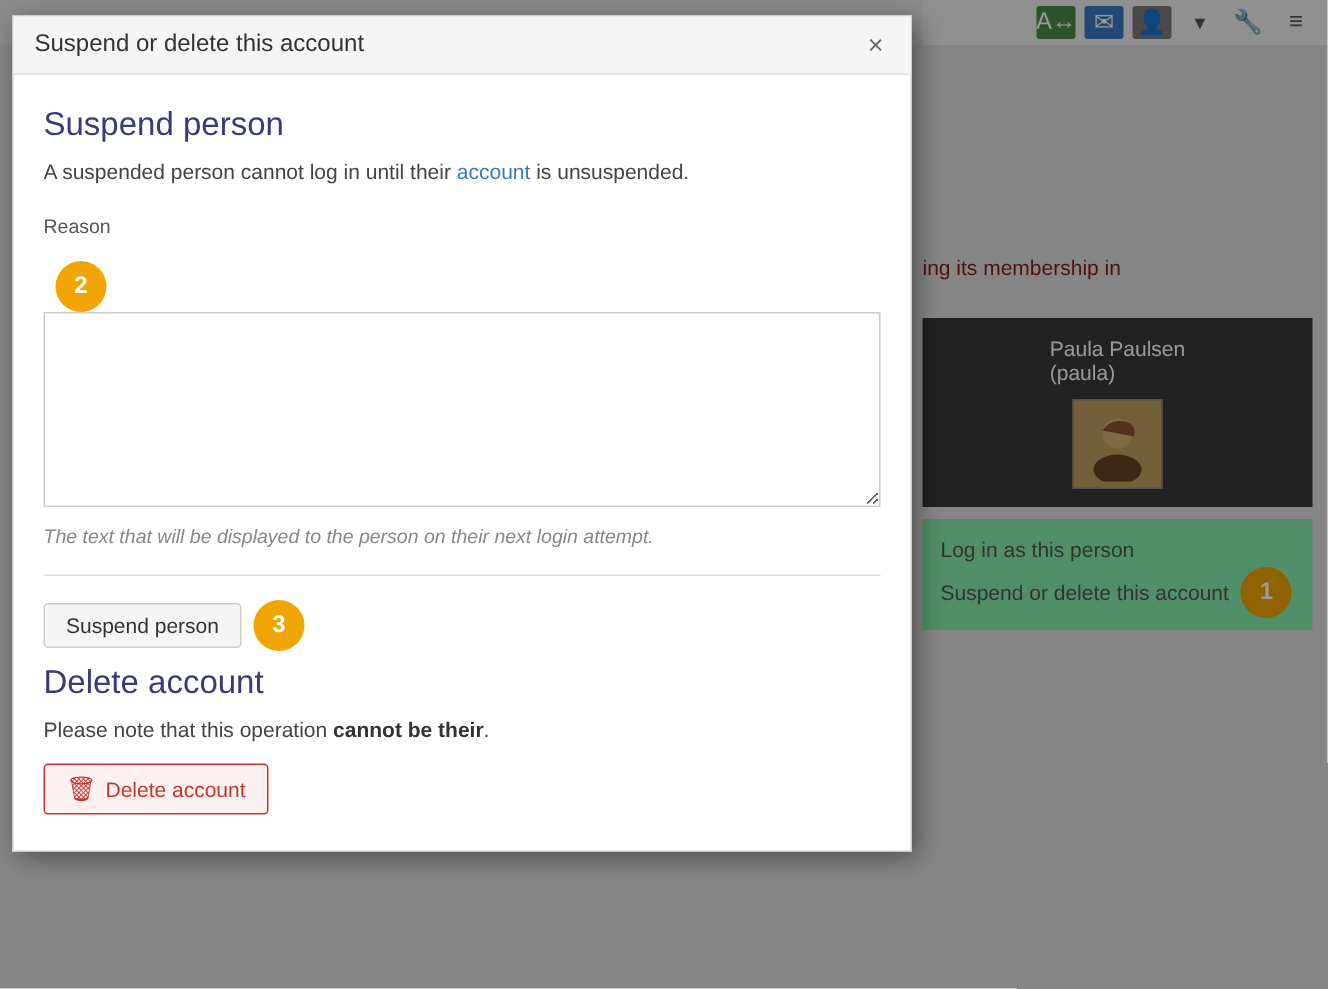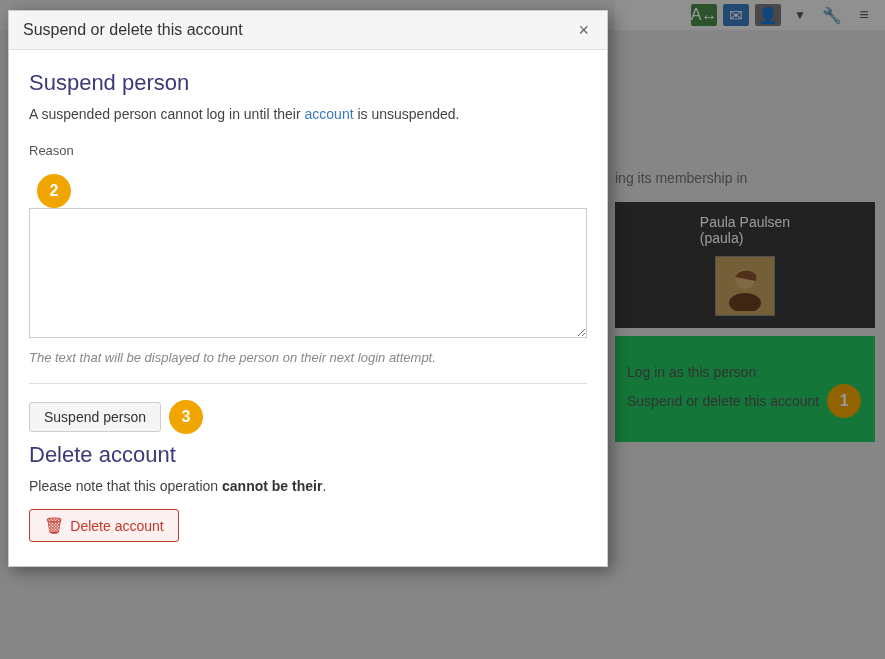--- a/index.html
+++ b/index.html
@@ -66,23 +66,23 @@
 
     
     .right-panel {
       position: absolute;
       top: 140px;
       right: 10px;
       width: 260px;
     }
 
     .membership-text {
-      color: #737373;
-      font-size: 14px;
-      margin-bottom: 16px;
+      color: #7f1d1d;
+      font-size: 14px;
+      margin-bottom: 26px;
     }
 
     .user-card {
       background: #3a3a3a;
       color: white;
       padding: 12px;
       display: flex;
       align-items: center;
       gap: 10px;
       margin-bottom: 8px;
@@ -100,22 +100,22 @@
       background: #c0a060;
       display: flex;
       align-items: center;
       justify-content: center;
       font-size: 28px;
       color: #8a6030;
       border: 1px solid #888;
     }
 
     .right-links {
-      background: #22c55e;
-      padding: 24px 12px;
+      background: #86efac;
+      padding: 8px 12px;
     }
 
     .right-link {
       color: #555;
       font-size: 14px;
       padding: 4px 0;
       cursor: pointer;
       display: block;
       text-decoration: none;
     }

